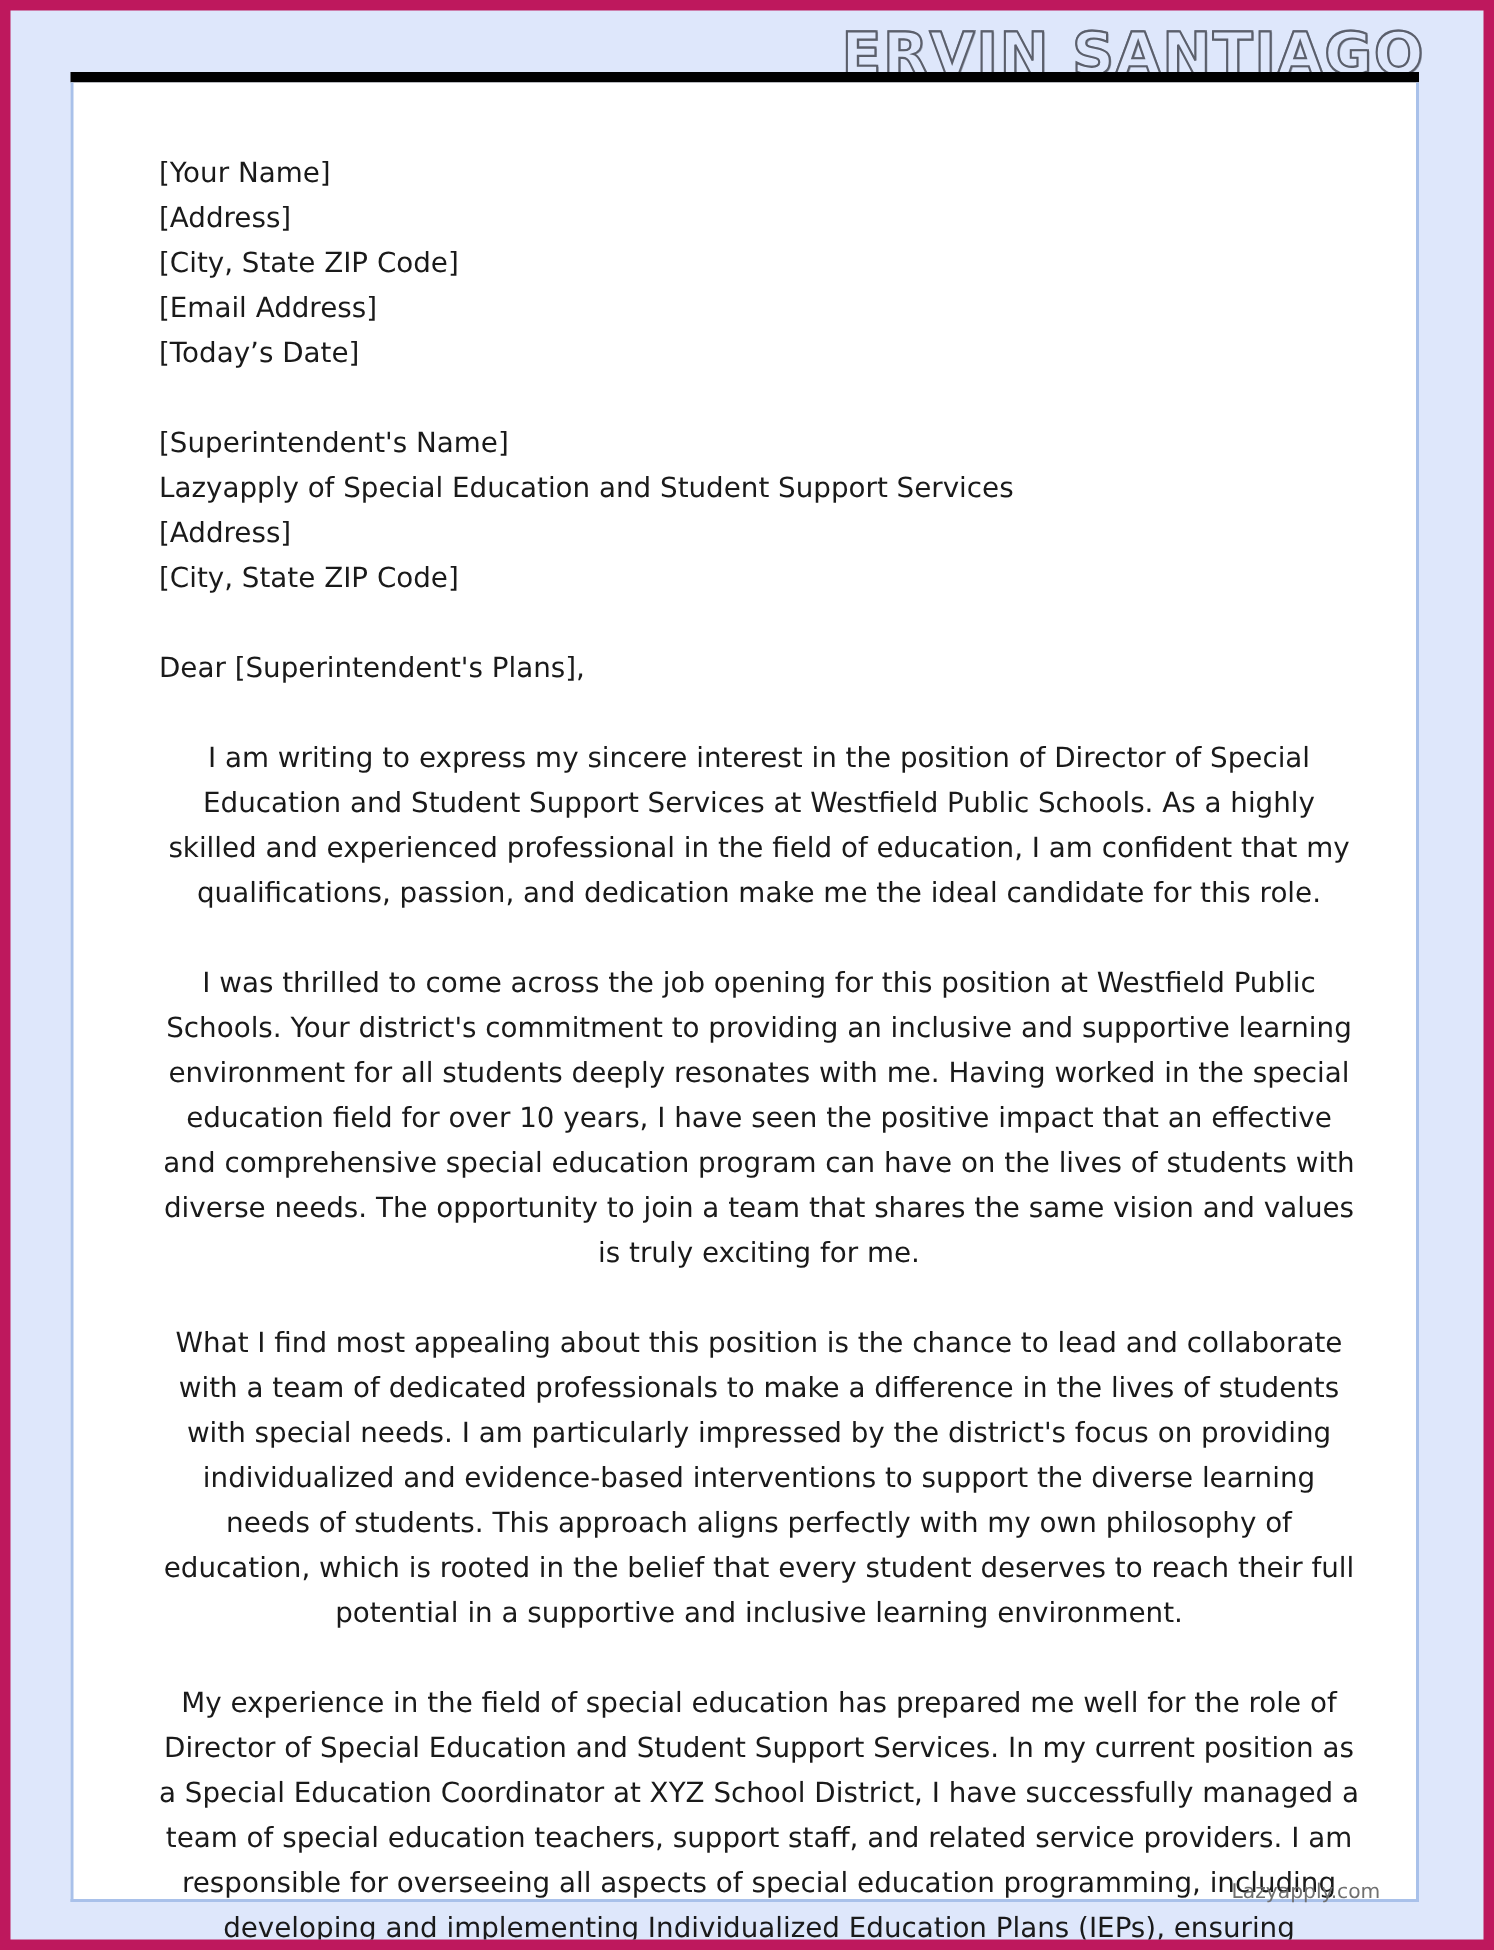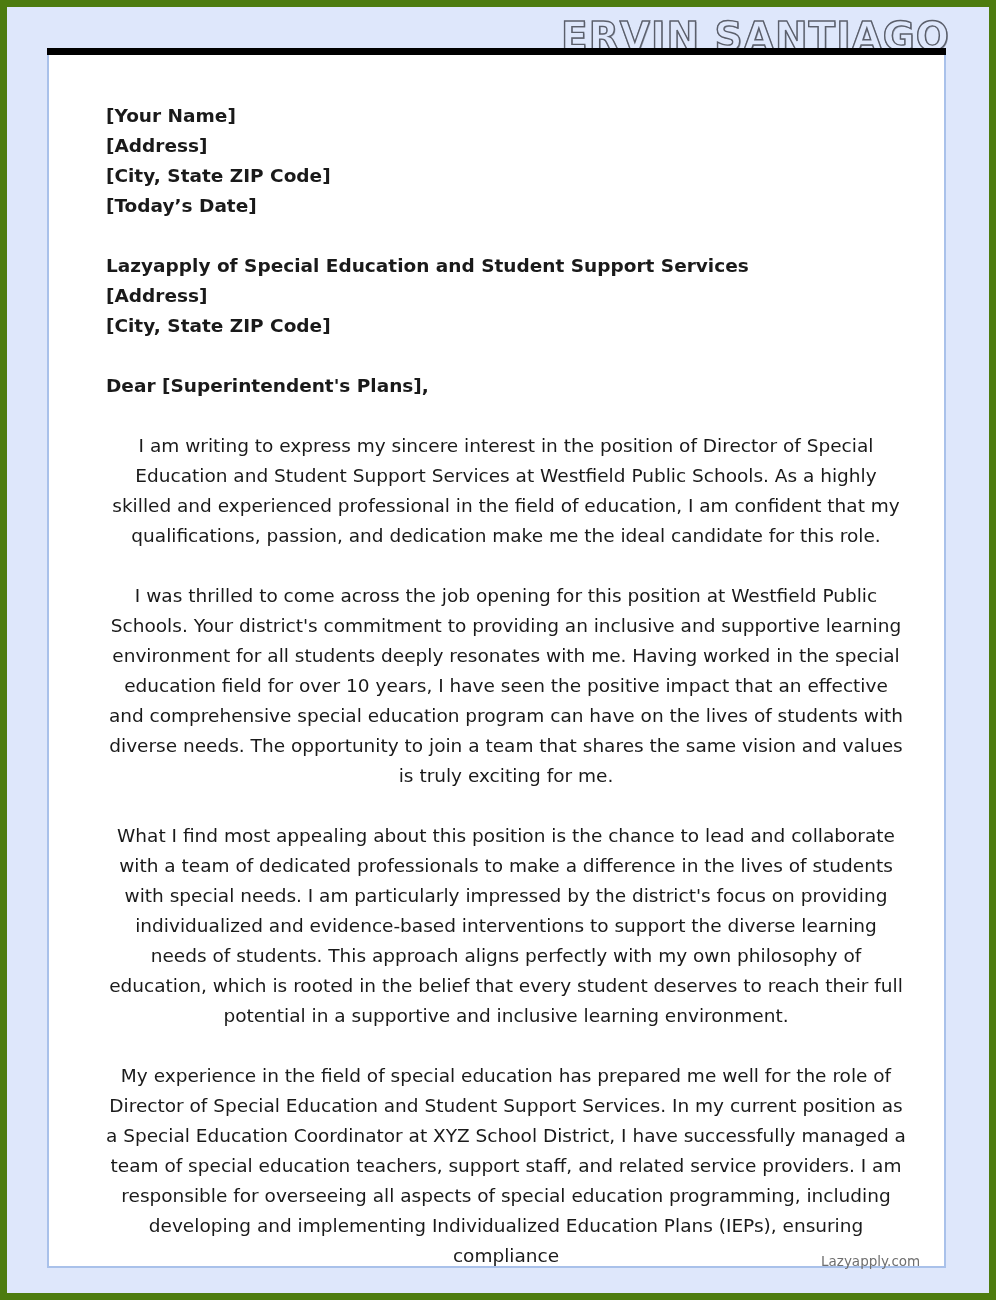--- a/index.html
+++ b/index.html
@@ -15,21 +15,21 @@
     background: #000000;
     font-family: "DejaVu Sans", sans-serif;
   }
 
   
   #doc-frame {
     position: absolute;
     left: 0; top: 0;
     width: 996px;
     height: 1300px;
-    background: #4d7c0f;
+    background: #be185d;
   }
 
   
   #canvas {
     position: absolute;
     left: 7px;
     top: 7px;
     width: 982px;
     height: 1286px;
     background: #dee7fb;
@@ -86,21 +86,20 @@
     top: 46px;
     width: 800px;
     font-family: "DejaVu Sans", sans-serif;
     font-size: 18.5px;
     line-height: 30px;
     color: #1a1a1a;
   }
 
   .addr-line {
     white-space: nowrap;
-    font-weight: bold;
   }
 
   .block-gap {
     height: 30px;
   }
 
   .para {
     margin: 0;
     text-align: center;
   }
@@ -129,26 +128,28 @@
     <div id="header-rule"></div>
 
     <div id="letter-page">
 
       <div id="letter-body">
 
         <div>
           <div class="addr-line">[Your Name]</div>
           <div class="addr-line">[Address]</div>
           <div class="addr-line">[City, State ZIP Code]</div>
+          <div class="addr-line">[Email Address]</div>
           <div class="addr-line">[Today’s Date]</div>
         </div>
 
         <div class="block-gap"></div>
 
         <div>
+          <div class="addr-line">[Superintendent's Name]</div>
           <div class="addr-line">Lazyapply of Special Education and Student Support Services</div>
           <div class="addr-line">[Address]</div>
           <div class="addr-line">[City, State ZIP Code]</div>
         </div>
 
         <div class="block-gap"></div>
 
         <div class="addr-line">Dear [Superintendent's Plans],</div>
 
         <div class="block-gap"></div>

